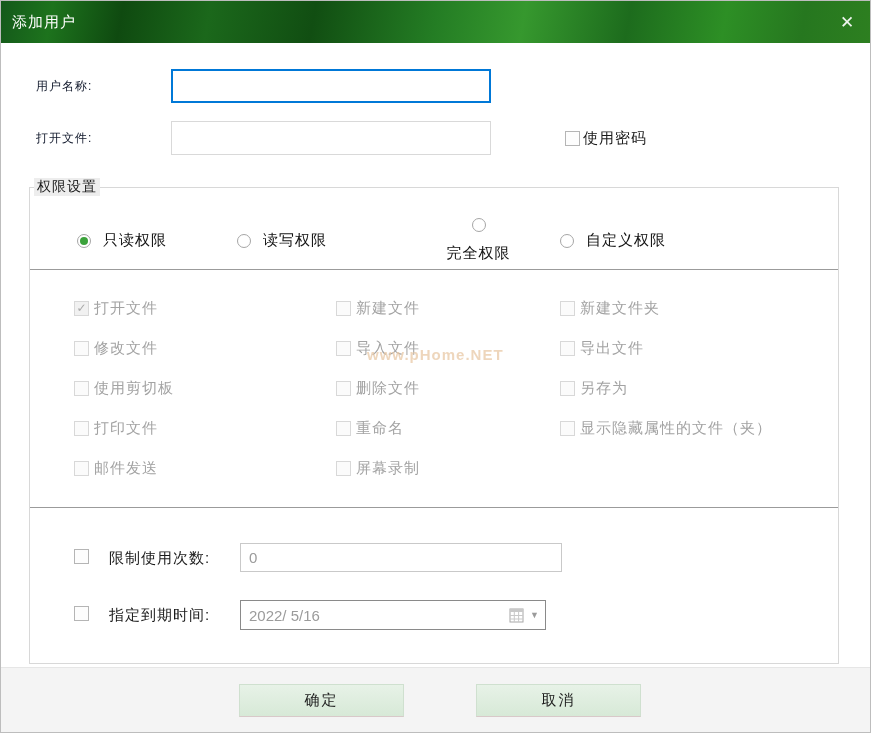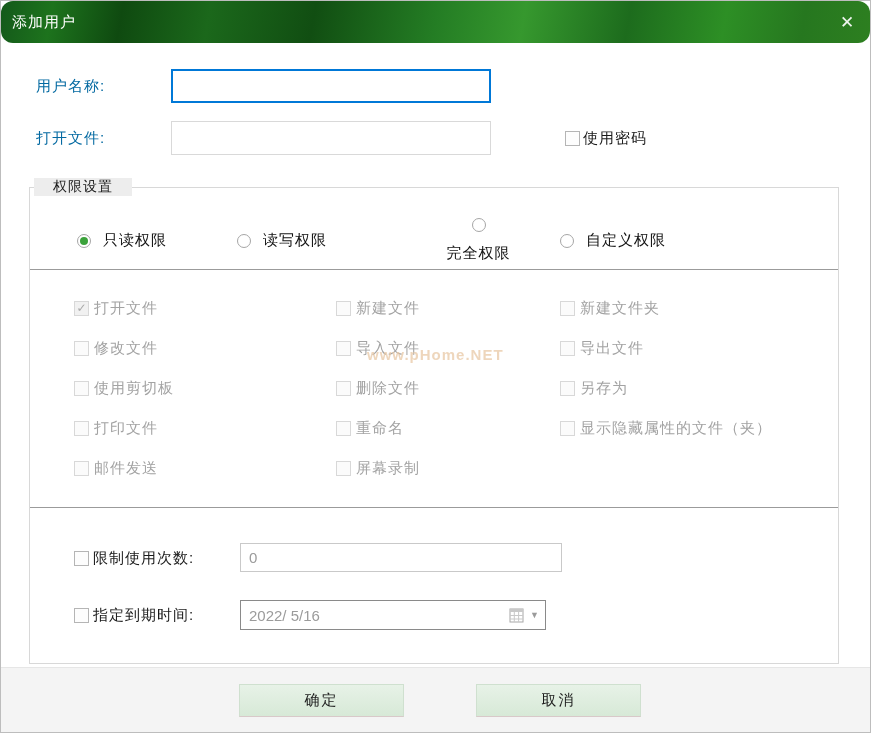--- a/index.html
+++ b/index.html
@@ -14,32 +14,32 @@
     overflow:hidden;
   }
 
   
   .titlebar {
     position:absolute; top:0; left:0; width:100%; height:42px;
     background:linear-gradient(100deg,
       #14591a 0%, #1d731d 6%, #0f4a10 14%, #1b681b 24%,
       #114e12 36%, #247d24 50%, #36982e 60%, #1d6c1d 72%,
       #2d8f25 83%, #26771f 92%, #2d7f20 100%);
-    display:flex; align-items:center;border-radius:12px;
+    display:flex; align-items:center;
   }
   .titlebar-title { color:#ffffff; font-size:15px; padding-left:11px; letter-spacing:1px; }
   .titlebar-close {
     position:absolute; right:0; top:0; width:46px; height:42px;
     display:flex; align-items:center; justify-content:center;
     color:#eef4ee; font-size:17px; cursor:pointer;
   }
 
   
   .form-row { position:absolute; left:35px; display:flex; align-items:center; }
-  .form-label { font-size:15px; color:#0369a1; width:135px; letter-spacing:1px; }
+  .form-label { font-size:12px; color:#0f172a; width:135px; letter-spacing:1px; }
   .text-input {
     width:320px; height:34px; border:1px solid #d9d9d9; background:#fff;
     font-family:inherit; font-size:15px; color:#444; padding:0 8px; outline:none;
   }
   .text-input.focused { border:2px solid #0078d7; }
   .row-username { top:68px; height:34px; }
   .row-password { top:120px; height:34px; }
   .use-pass { display:flex; align-items:center; margin-left:74px; gap:3px; cursor:default; }
   .use-pass .cb-label { font-size:15px; color:#1a1a1a; letter-spacing:1px; }
 
@@ -61,21 +61,21 @@
   }
 
   
   .groupbox {
     position:absolute; left:28px; top:186px; width:810px; height:477px;
     border:1px solid #d8d8d8;
   }
   .groupbox-legend {
     position:absolute; top:-10px; left:4px;
     background:#ededed; color:#1a1a1a; font-size:14px;
-    padding:0 19px; letter-spacing:1px;
+    padding:0 3px; letter-spacing:1px;
   }
   .radio-row { position:absolute; left:47px; top:30px; display:flex; align-items:center; }
   .radio-item { display:flex; align-items:center; gap:12px; cursor:default; }
   .radio-item .rd-label { font-size:15px; color:#111; letter-spacing:1px; }
   .radio-item:nth-child(1){ width:160px; }
   .radio-item:nth-child(2){ width:160px; }
   .radio-item:nth-child(3){ width:163px;flex-direction:column; }
 
   .divider { position:absolute; left:0; width:100%; border-top:1px solid #9b9b9b; }
   .divider-1 { top:81px; }
@@ -88,21 +88,21 @@
   .perm-item { display:flex; align-items:center; gap:5px; cursor:default; }
   .perm-item .pm-label { font-size:15px; color:#a3a3a3; letter-spacing:1px; }
 
   .watermark {
     position:absolute; left:337px; top:158px;
     font-size:15px; font-weight:bold; color:#e9c9a6; opacity:.75;
     pointer-events:none; letter-spacing:1px;
   }
 
   .limit-row { position:absolute; left:44px; display:flex; align-items:center; }
-  .limit-row .lm-check { display:flex; align-items:center; gap:4px; cursor:default; }
+  .limit-row .lm-check { display:flex; align-items:flex-start; gap:20px; cursor:default; }
   .limit-row .lm-label { font-size:15px; color:#1a1a1a; letter-spacing:1px; }
   .limit-usage { top:340px; height:60px; }
   .limit-expiry { top:398px; height:58px; }
   .usage-input {
     position:absolute; left:210px; top:355px; width:322px; height:29px;
     border:1px solid #c9c9c9; font-family:inherit; font-size:15px;
     color:#9b9b9b; padding:0 8px; background:#fff; outline:none;
   }
   .date-field {
     position:absolute; left:210px; top:412px; width:306px; height:30px;

